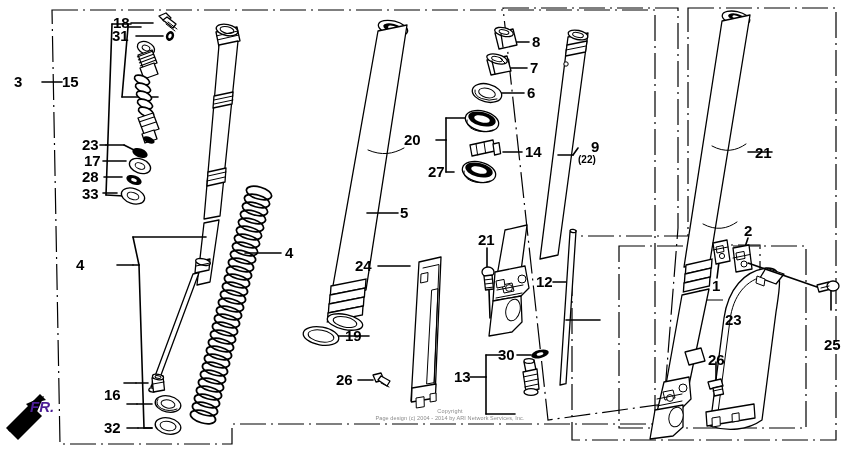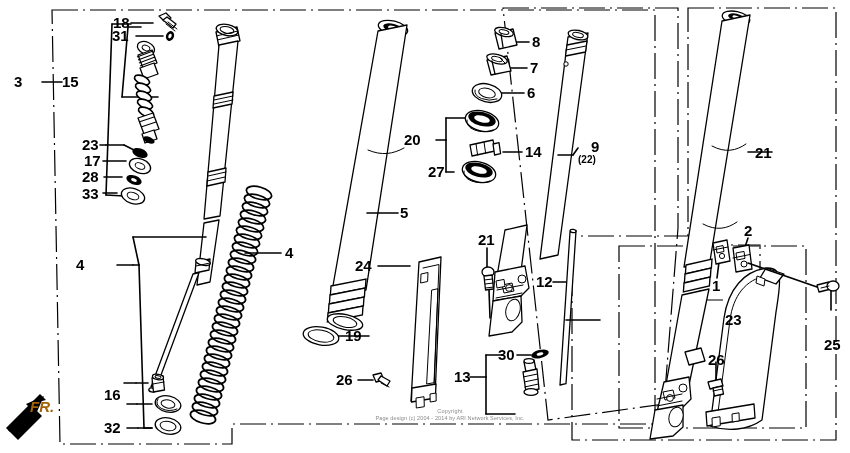--- a/index.html
+++ b/index.html
@@ -2,21 +2,21 @@
 <html><head>
 <meta charset="utf-8">
 <style>
   html,body{margin:0;padding:0;background:#ffffff;}
   body{font-family:"Liberation Sans",sans-serif;}
   #sheet{position:relative;width:850px;height:453px;background:#ffffff;overflow:hidden;}
   #sheet svg{position:absolute;left:0;top:0;}
   .lbl{position:absolute;font-family:"Liberation Sans",sans-serif;font-weight:bold;color:#000;white-space:nowrap;line-height:1;}
   .lbl-n{font-size:15px;}
   .lbl-sub{font-size:10px;}
-  .fr-txt{position:absolute;font-size:15px;font-weight:bold;font-style:italic;color:#a16207;}
+  .fr-txt{position:absolute;font-size:15px;font-weight:bold;font-style:italic;color:#4c1d95;}
   .copy{position:absolute;text-align:center;color:#8a8a8a;line-height:1.25;}
   .copy .c1{font-size:5.5px;letter-spacing:.2px;}
   .copy .c2{font-size:5.5px;letter-spacing:.1px;}
 </style>
 </head>
 <body>
 
 <div id="sheet">
 
 <svg width="850" height="453" viewBox="0 0 850 453">

